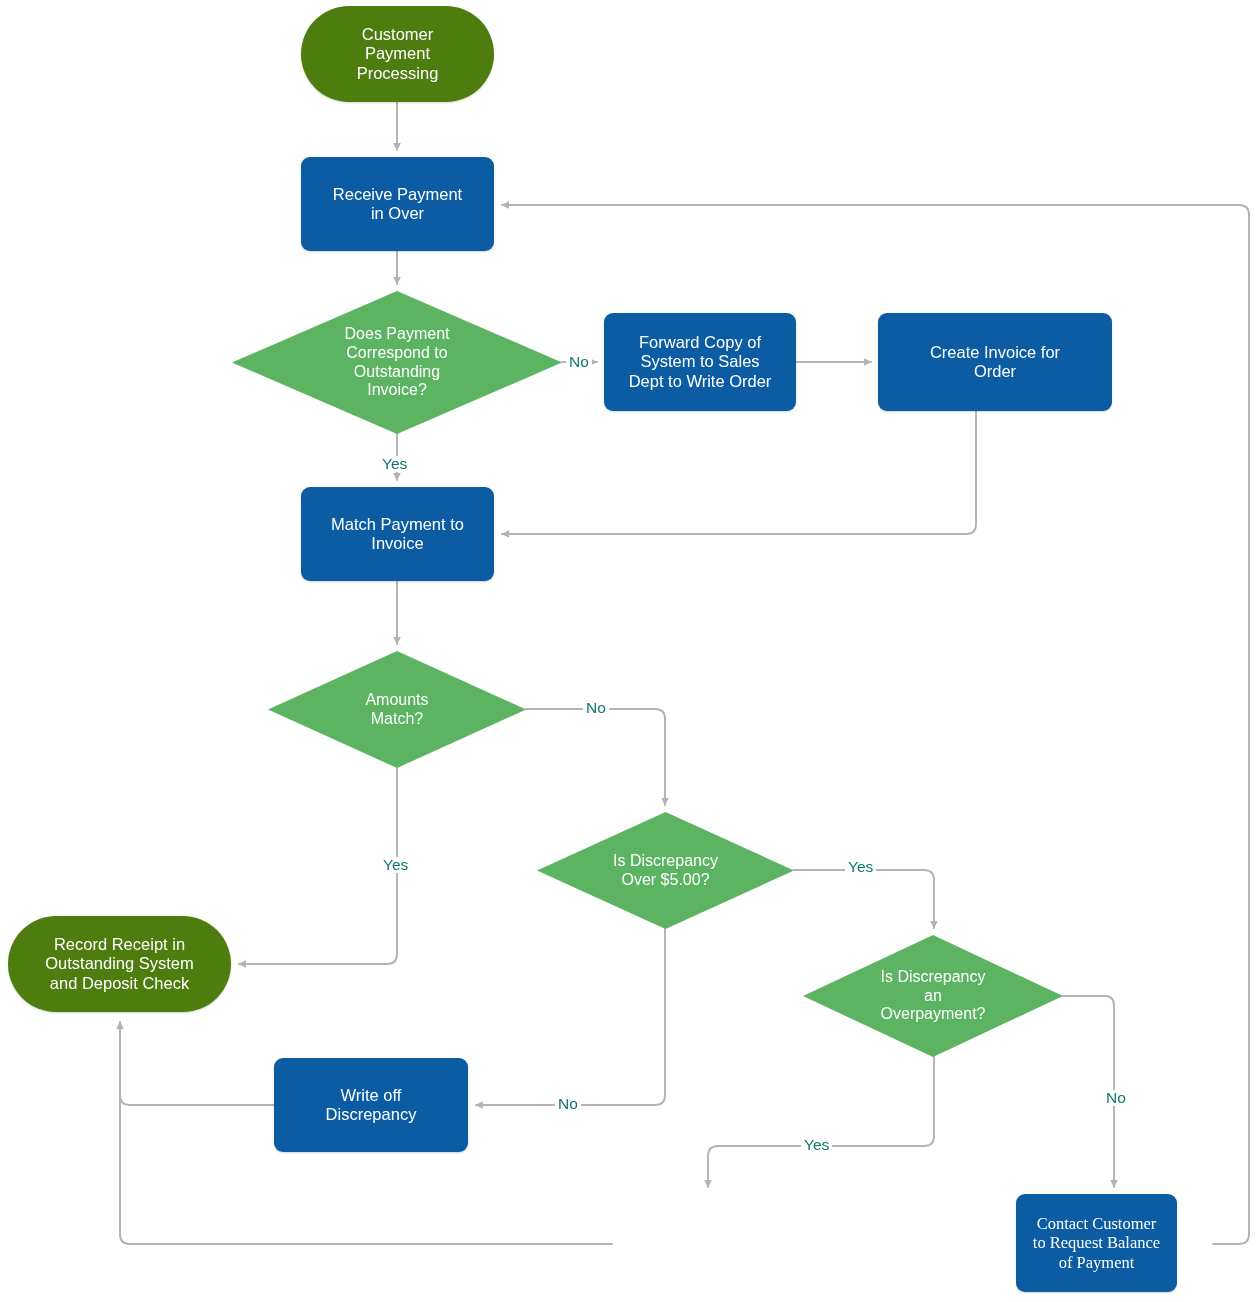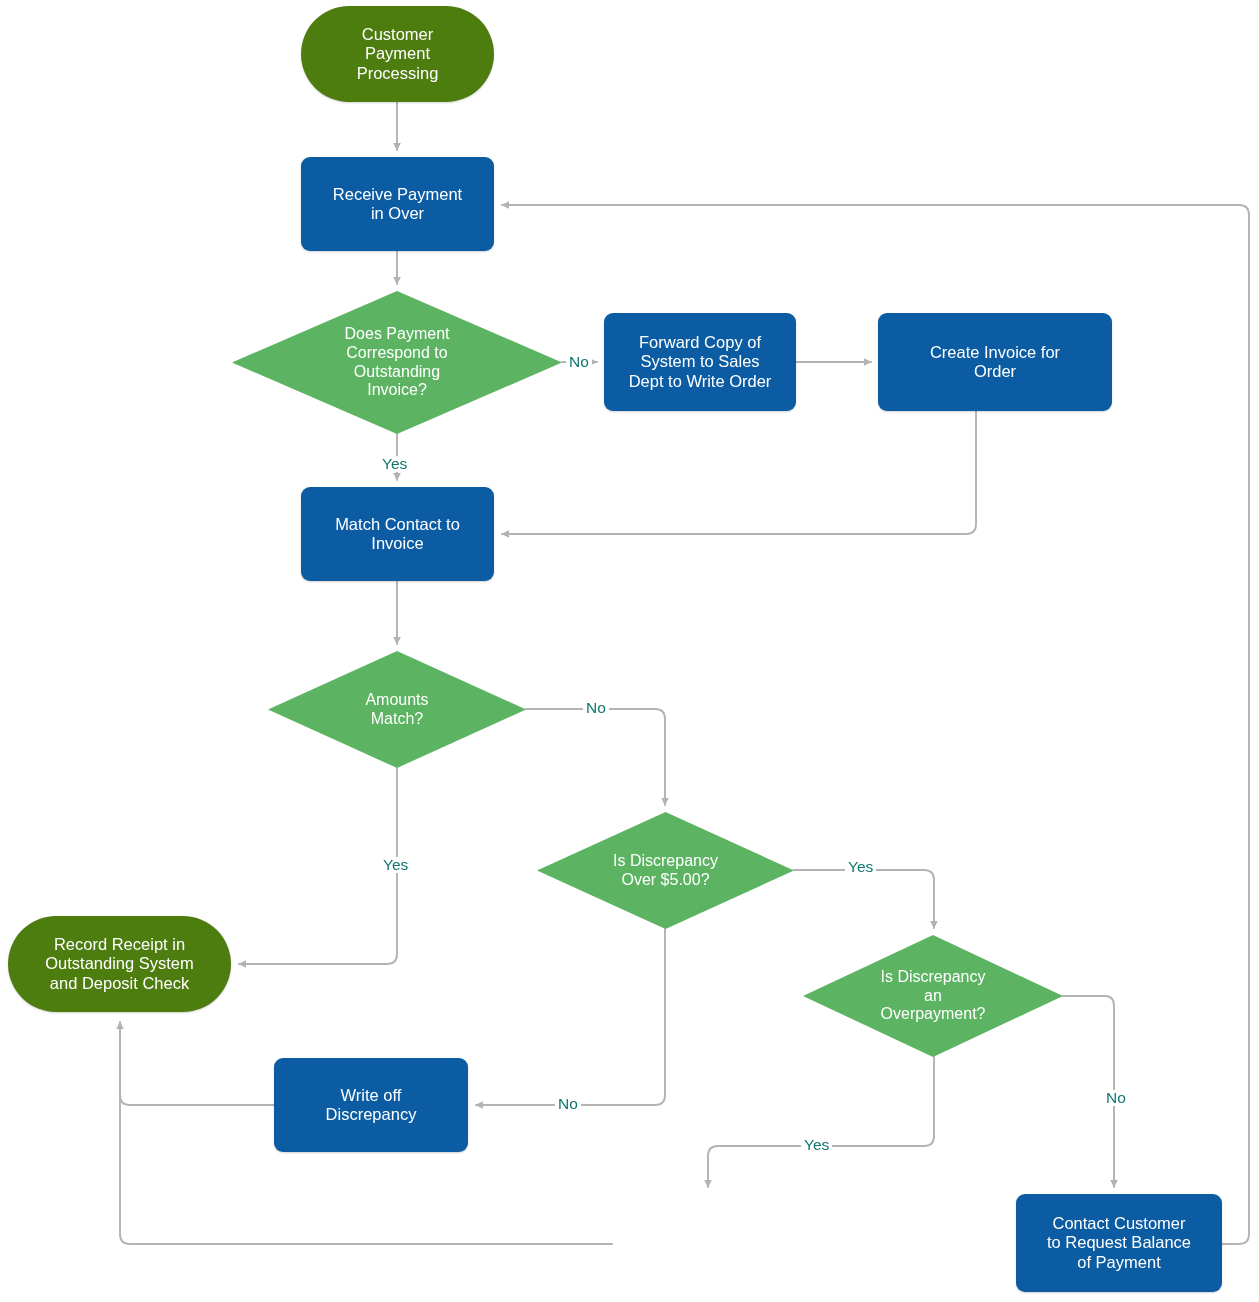--- a/index.html
+++ b/index.html
@@ -159,21 +159,21 @@
 System to Sales
 Dept to Write Order</span>
   </div>
 
   <div class="node n-process" style="left:878px; top:313px; width:234px; height:98px;">
     <span class="label">Create Invoice for
 Order</span>
   </div>
 
   <div class="node n-process" style="left:301px; top:487px; width:193px; height:94px;">
-    <span class="label">Match Contact to
+    <span class="label">Match Payment to
 Invoice</span>
   </div>
 
   <div class="node n-decision" style="left:268px; top:651px; width:258px; height:117px;">
     <span class="diamond-bg"></span>
     <span class="label">Amounts
 Match?</span>
   </div>
 
   <div class="node n-decision" style="left:537px; top:812px; width:257px; height:117px;">
@@ -194,21 +194,21 @@
 Outstanding System
 and Deposit Check</span>
   </div>
 
   <div class="node n-process" style="left:274px; top:1058px; width:194px; height:94px;">
     <span class="label">Write off
 Discrepancy</span>
   </div>
 
 
-  <div class="node n-process" style="left:1016px; top:1194px; width:206px; height:98px;">
+  <div class="node n-process" style="left:1016px; top:1194px; width:161px; height:98px;font-family:Liberation Serif, serif;">
     <span class="label">Contact Customer
 to Request Balance
 of Payment</span>
   </div>
 
   <div class="edge-label" style="left:566px; top:354px;">No</div>
 
   <div class="edge-label" style="left:379px; top:456px;">Yes</div>
 
   <div class="edge-label" style="left:583px; top:700px;">No</div>

